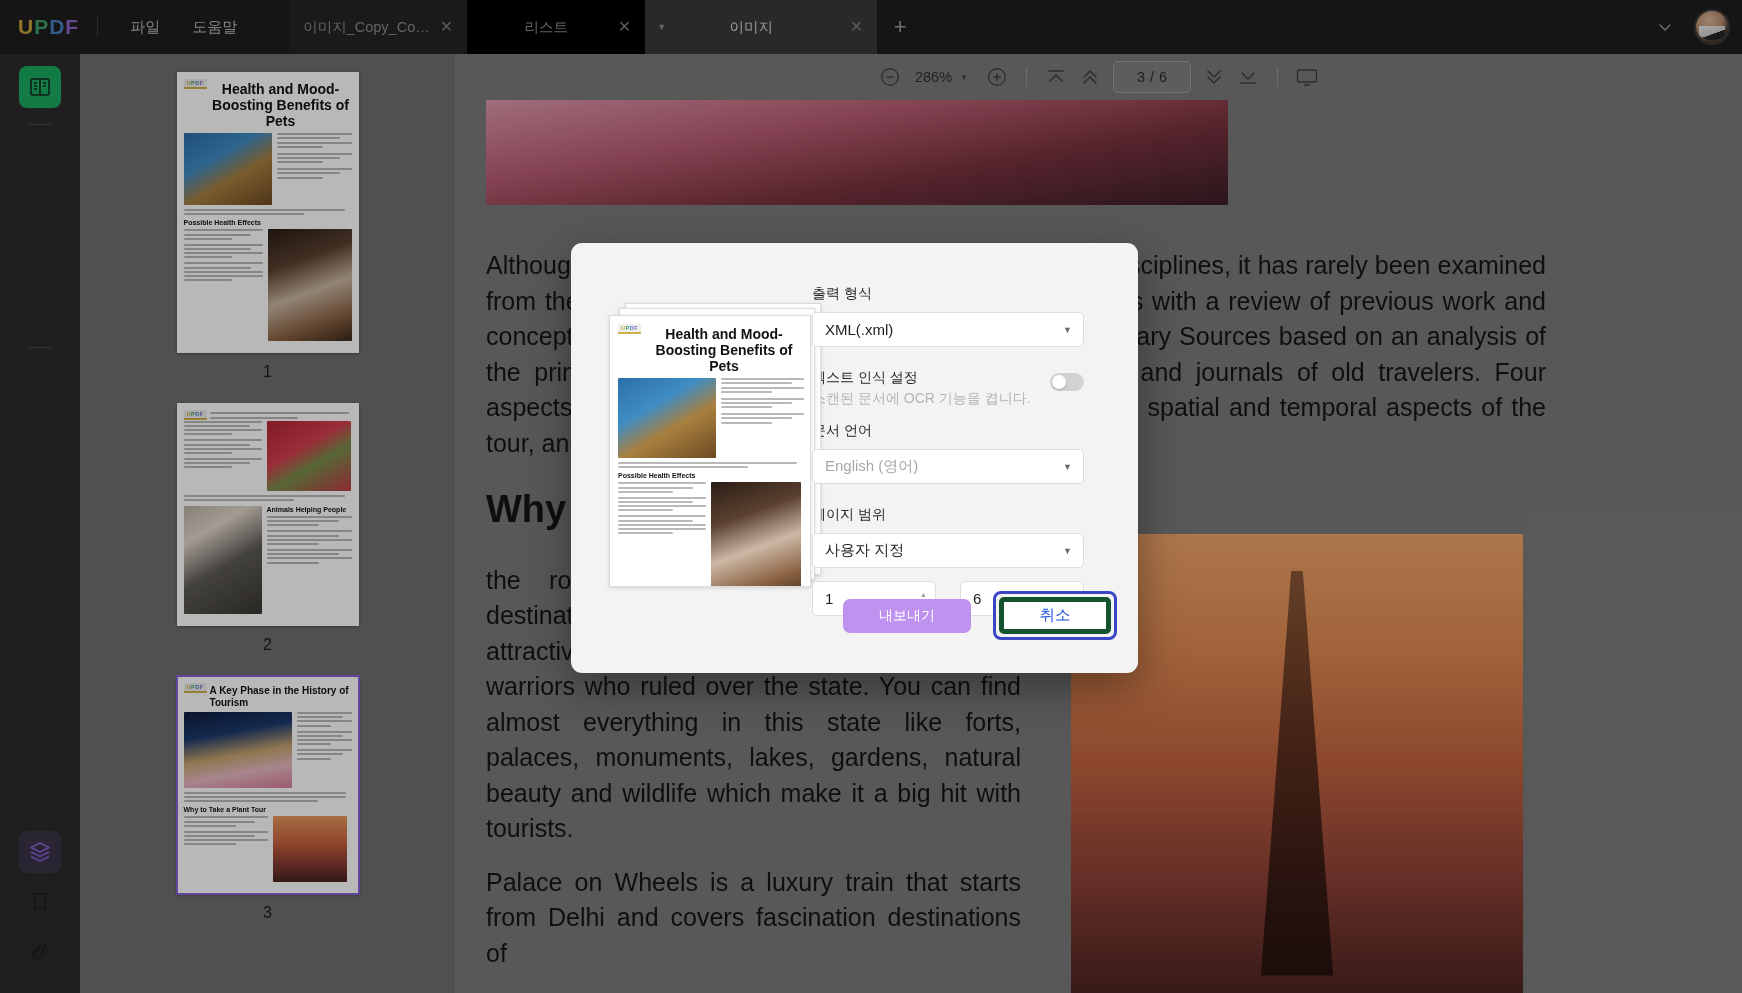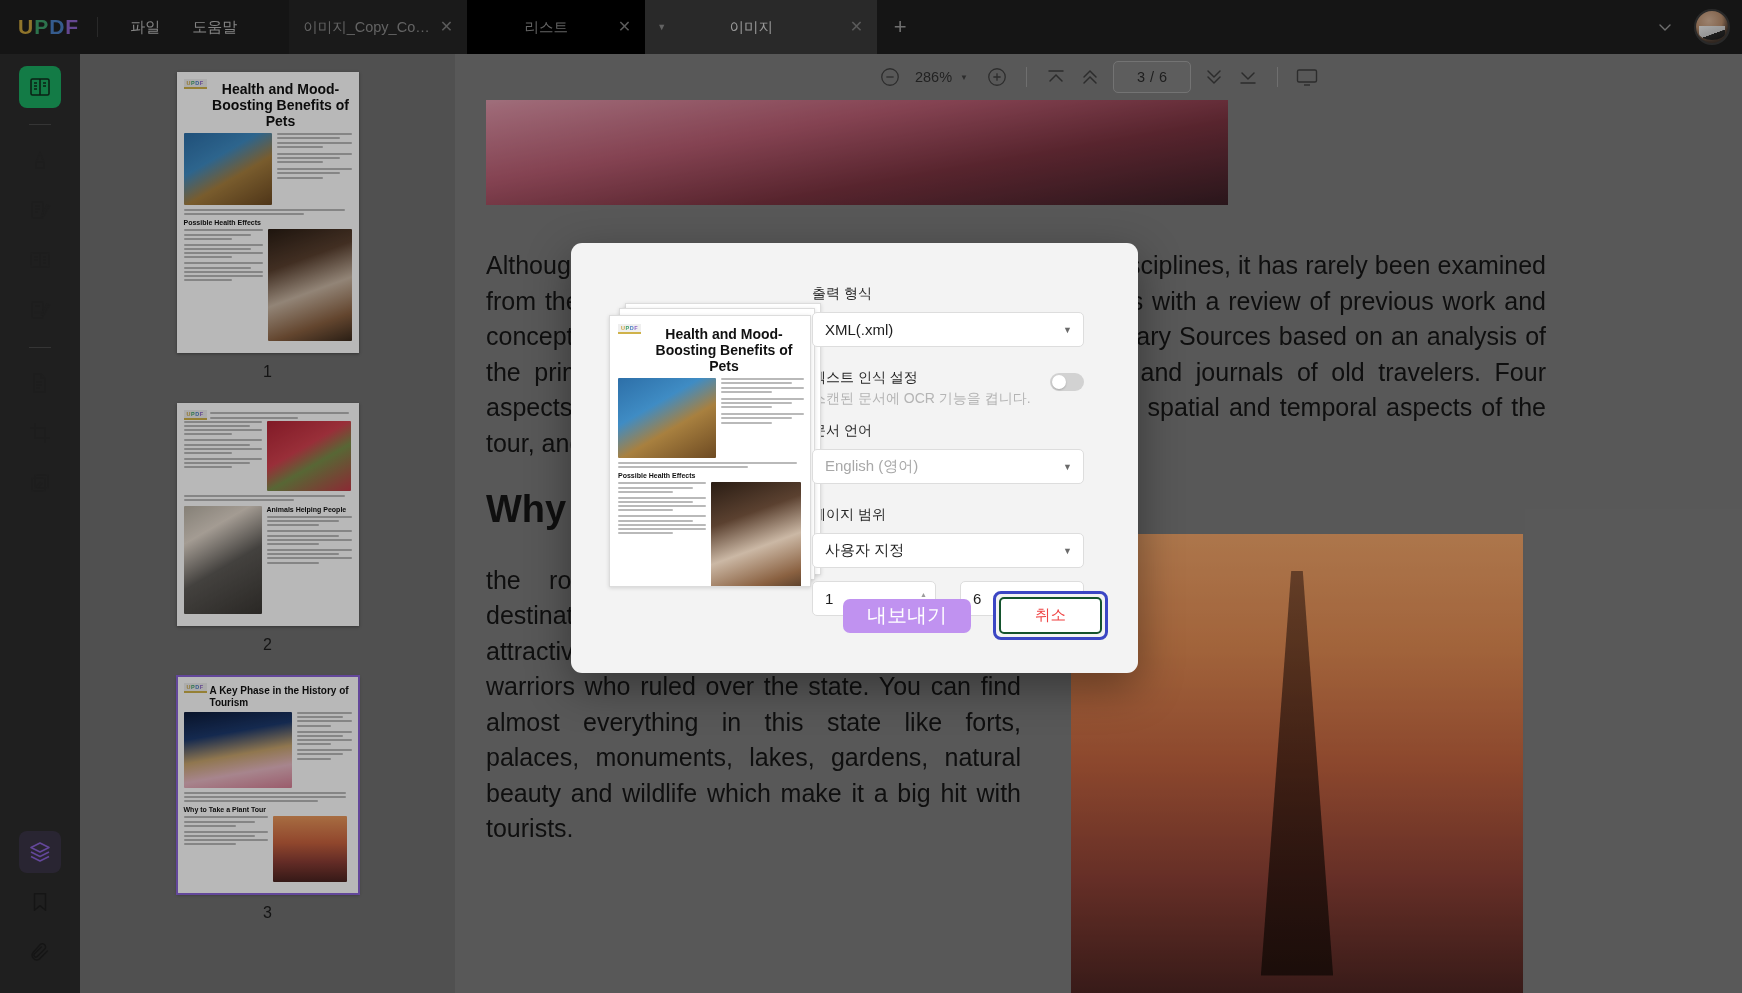--- a/index.html
+++ b/index.html
@@ -246,29 +246,29 @@
     position: absolute; right: 8px; top: 50%; transform: translateY(-50%);
     display: flex; flex-direction: column; gap: 3px; color: #9c9c9c; font-size: 7px;
     line-height: 1; cursor: pointer;
   }
   .dash { width: 24px; text-align: center; color: #5a5a5a; font-size: 16px; }
   .btn-row {
     position: absolute; left: 272px; bottom: 33px; display: flex; align-items: center; gap: 22px;
   }
   .btn-export {
     width: 128px; height: 34px; border-radius: 7px; background: #c092f0;
-    color: #ffffff; font-size: 20px; display: flex; align-items: center; justify-content: center;
+    color: #ffffff; font-size: 14px; display: flex; align-items: center; justify-content: center;
     cursor: pointer; border: none;
   }
   .btn-cancel-ring {
     padding: 3px; border: 3px solid #3b46c4; border-radius: 8px; background: #f3f3f3;
   }
   .btn-cancel {
-    width: 103px; height: 37px; border-radius: 5px; background: #ffffff;
-    border: 2px solid #14532d; color: #ef4444; font-size: 15.5px;
+    width: 112px; height: 37px; border-radius: 5px; background: #ffffff;
+    border: 5px solid #14532d; color: #1d4ed8; font-size: 15.5px;
     display: flex; align-items: center; justify-content: center; cursor: pointer;
   }
 </style>
 </head>
 <body>
 
 <div id="app">
 
   <div class="titlebar">
     <div class="logo">
@@ -592,20 +592,21 @@
 
     <div class="page-canvas">
       <div class="pg-img-top"></div>
       <div class="pg-img-right"></div>
 
 
       <div class="doc-text">
         <p>Although this travel Tour has been examined by various disciplines, it has rarely been examined from the perspective of tourism studies. This paper begins with a review of previous work and concepts about the tour and from various areas of its primary Sources based on an analysis of the primary sources of information can stories, letters, and journals of old travelers. Four aspects of the Grand Tour are then examined: the routes, spatial and temporal aspects of the tour, and the gradual development of a tourist industry.</p>
         <div class="doc-h">Why to Take a Plant Tour</div>
         <p class="narrow">the royal palaces and monuments, this destination is a delight for travelers and their attractive architecture tells the story of great warriors who ruled over the state. You can find almost everything in this state like forts, palaces, monuments, lakes, gardens, natural beauty and wildlife which make it a big hit with tourists.</p>
+        <p class="narrow">Palace on Wheels is a luxury train that starts from Delhi and covers fascination destinations of</p>
       </div>
     </div>
   </div>
 
   <div class="scrim"></div>
 
   <div class="modal">
     <div class="modal-left">
       <div class="preview-stack">
         <div class="pv-sheet pv3"></div>

